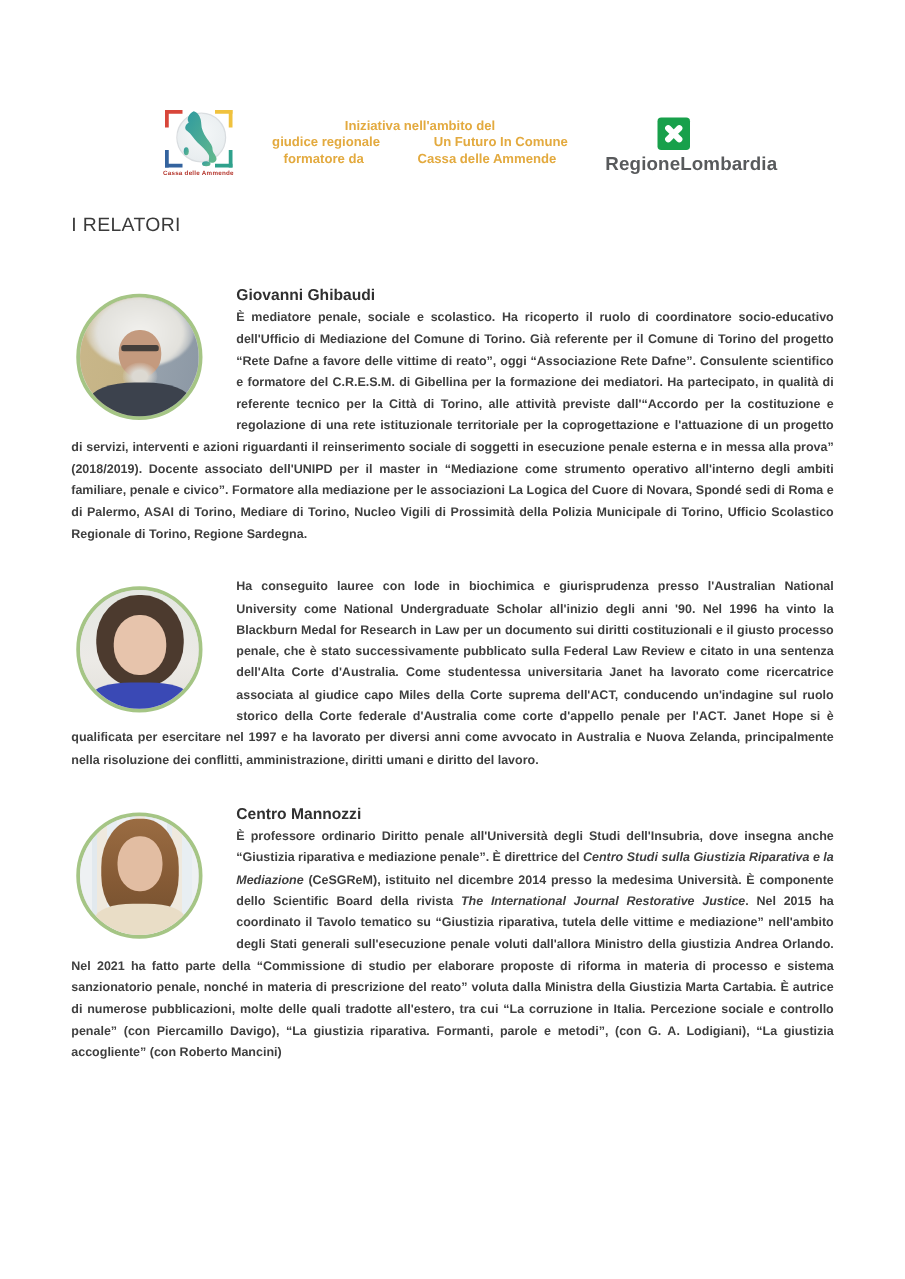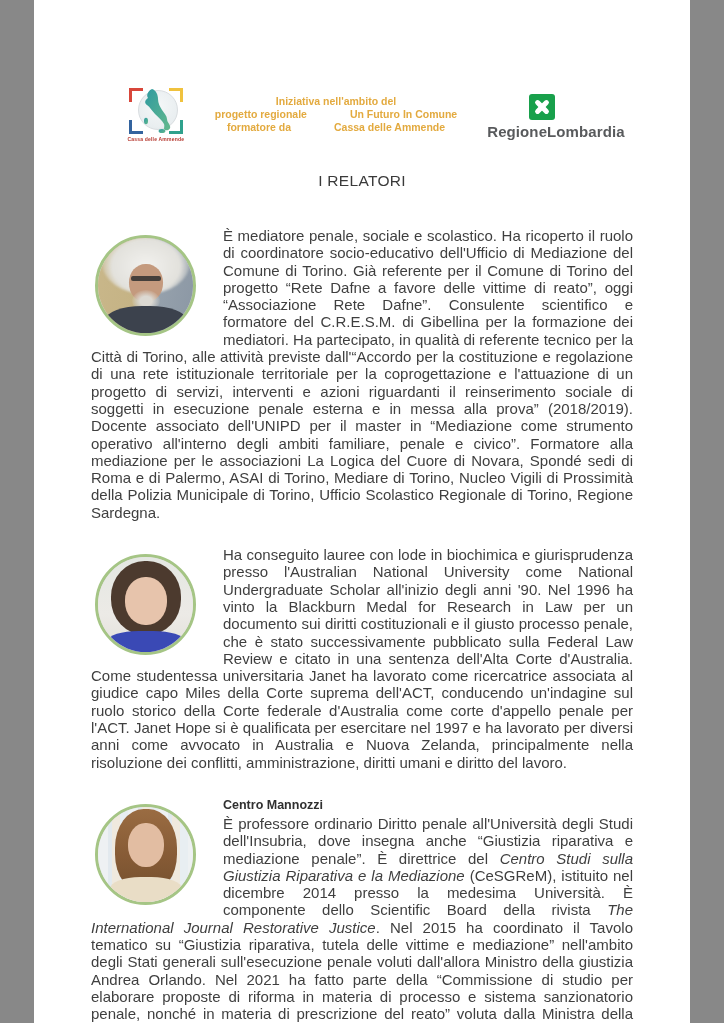--- a/index.html
+++ b/index.html
@@ -1,17 +1,17 @@
 <!DOCTYPE html>
 <html lang="it"><head>
 <meta charset="utf-8">
 <style>
   html,body{margin:0;padding:0;background:#888;}
   .page{
-    width:656px;height:1023px;background:#ffffff;margin:0 auto;
+    width:724px;height:1023px;background:#ffffff;margin:0 auto;
     box-sizing:border-box;padding:88px 57px 0 57px;position:relative;
     font-family:"Liberation Sans","DejaVu Sans",sans-serif;
     color:#3d3d3d;overflow:hidden;
   }
   
   .header{display:flex;justify-content:center;align-items:flex-start;gap:30px;}
   .cassa-logo{width:58px;text-align:center;flex:0 0 auto;}
   .cassa-box{position:relative;width:54px;height:46px;margin:0 auto;}
   .globe{position:absolute;left:9px;top:2px;width:38px;height:38px;border-radius:50%;
          border:1px solid #d9dde0;background:
@@ -24,32 +24,32 @@
   .c-br{right:0;bottom:0;border-bottom:3px solid #2fa18c;border-right:3px solid #2fa18c;}
   .cassa-caption{font-size:5px;color:#b5372e;font-weight:bold;margin-top:2px;letter-spacing:.2px;}
   .project-text{font-size:10.5px;line-height:13px;text-align:center;color:#e3aa3f;
                 font-weight:600;padding-top:7px;}
   .project-text b{font-weight:800;margin-left:40px;}
   .lombardia{width:110px;text-align:center;flex:0 0 auto;padding-top:6px;}
   .lombardia-box{width:26px;height:26px;border-radius:3px;margin:0 auto;
                  display:flex;align-items:center;justify-content:center;}
   .lombardia-label{font-size:15px;color:#585a5c;font-weight:700;margin-top:3px;letter-spacing:.1px;}
   
-  .doc-title{margin:30px 0 0 0;text-align:center;font-size:15.5px;font-weight:400;
+  .doc-title{margin:30px 0 0 0;text-align:left;font-size:15.5px;font-weight:400;
              color:#3a3a3a;letter-spacing:.3px;}
   
   .speakers{margin-top:37px;}
   .speaker{margin-bottom:25px;}
   .speaker::after{content:"";display:block;clear:both;}
   .photo-float{float:left;width:107px;margin:8px 21px 10px 4px;}
   .photo{width:95px;height:95px;border-radius:50%;border:3px solid #a5c585;
          overflow:hidden;position:relative;background:#ddd;}
   .photo .layer{position:absolute;}
   .name{font-size:12.5px;font-weight:700;color:#303030;margin:0 0 3px 0;padding-top:2px;}
-  .bio{margin:0;font-size:15px;line-height:17.3px;text-align:justify;color:#3f3f3f;}
+  .bio{margin:0;font-size:10px;line-height:17.3px;text-align:justify;color:#3f3f3f;font-weight:bold;}
   .bio .it{font-style:italic;}
   
   .p1-bg{inset:0;background:linear-gradient(100deg,#c9b78a 0%,#c5b385 42%,#97a2ad 58%,#8b97a4 100%);}
   .p1-hair{left:4px;top:-6px;width:88px;height:62px;border-radius:50%;
            background:radial-gradient(ellipse at 50% 55%,#f2f1ee 0%,#e2e1dc 55%,rgba(226,225,220,0) 75%);
            filter:blur(1px);}
   .p1-face{left:31px;top:26px;width:34px;height:38px;border-radius:48%;
            background:#c49a7e;}
   .p1-glasses{left:33px;top:38px;width:30px;height:5px;background:#453f3b;border-radius:2px;}
   .p1-beard{left:34px;top:52px;width:28px;height:22px;border-radius:50%;
@@ -92,21 +92,21 @@
         <span class="corner c-tl"></span>
         <span class="corner c-tr"></span>
         <span class="corner c-bl"></span>
         <span class="corner c-br"></span>
       </div>
       <div class="cassa-caption">Cassa delle Ammende</div>
     </div>
 
     <div class="project-text">
       <span>Iniziativa nell'ambito del</span><br>
-      <span><span>progetto regionale </span><b>Un Futuro In Comune</b></span><br>
+      <span><span>giudice regionale </span><b>Un Futuro In Comune</b></span><br>
       <span><span>formatore da </span><b>Cassa delle Ammende</b></span>
     </div>
 
     <div class="lombardia">
       <div class="lombardia-box" style="background:#18a04b">
         <svg width="20" height="20" viewBox="0 0 24 24">
           <g fill="#ffffff">
             <rect x="9" y="1.5" width="6" height="12" rx="3" transform="rotate(45 12 12)"></rect>
             <rect x="9" y="1.5" width="6" height="12" rx="3" transform="rotate(135 12 12)"></rect>
             <rect x="9" y="1.5" width="6" height="12" rx="3" transform="rotate(225 12 12)"></rect>
@@ -126,20 +126,21 @@
       <div class="photo-float">
         <div class="photo">
           <span class="layer p1-bg"></span>
           <span class="layer p1-hair"></span>
           <span class="layer p1-face"></span>
           <span class="layer p1-glasses"></span>
           <span class="layer p1-beard"></span>
           <span class="layer p1-suit"></span>
         </div>
       </div>
+      <h3 class="name">Giovanni Ghibaudi</h3>
       <p class="bio"><span>È mediatore penale, sociale e scolastico. Ha ricoperto il ruolo di coordinatore socio-educativo dell'Ufficio di Mediazione del Comune di Torino. Già referente per il Comune di Torino del progetto “Rete Dafne a favore delle vittime di reato”, oggi “Associazione Rete Dafne”. Consulente scientifico e formatore del C.R.E.S.M. di Gibellina per la formazione dei mediatori. Ha partecipato, in qualità di referente tecnico per la Città di Torino, alle attività previste dall'“Accordo per la costituzione e regolazione di una rete istituzionale territoriale per la coprogettazione e l'attuazione di un progetto di servizi, interventi e azioni riguardanti il reinserimento sociale di soggetti in esecuzione penale esterna e in messa alla prova” (2018/2019). Docente associato dell'UNIPD per il master in “Mediazione come strumento operativo all'interno degli ambiti familiare, penale e civico”. Formatore alla mediazione per le associazioni La Logica del Cuore di Novara, Spondé sedi di Roma e di Palermo, ASAI di Torino, Mediare di Torino, Nucleo Vigili di Prossimità della Polizia Municipale di Torino, Ufficio Scolastico Regionale di Torino, Regione Sardegna.</span></p>
     </section>
 
     <section class="speaker">
       <div class="photo-float">
         <div class="photo">
           <span class="layer p2-bg"></span>
           <span class="layer p2-hair"></span>
           <span class="layer p2-face"></span>
           <span class="layer p2-shirt"></span>

